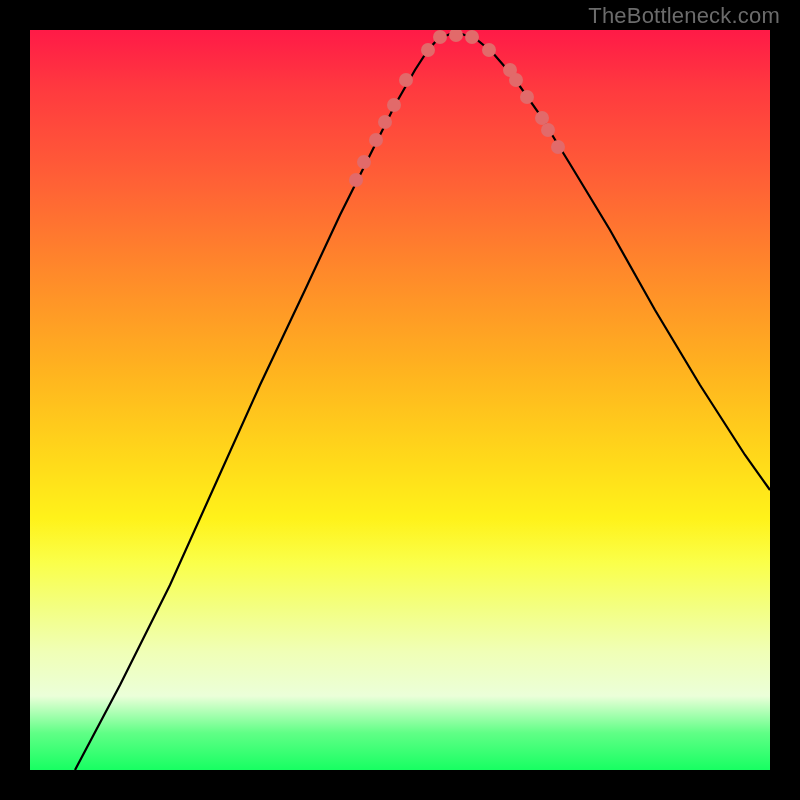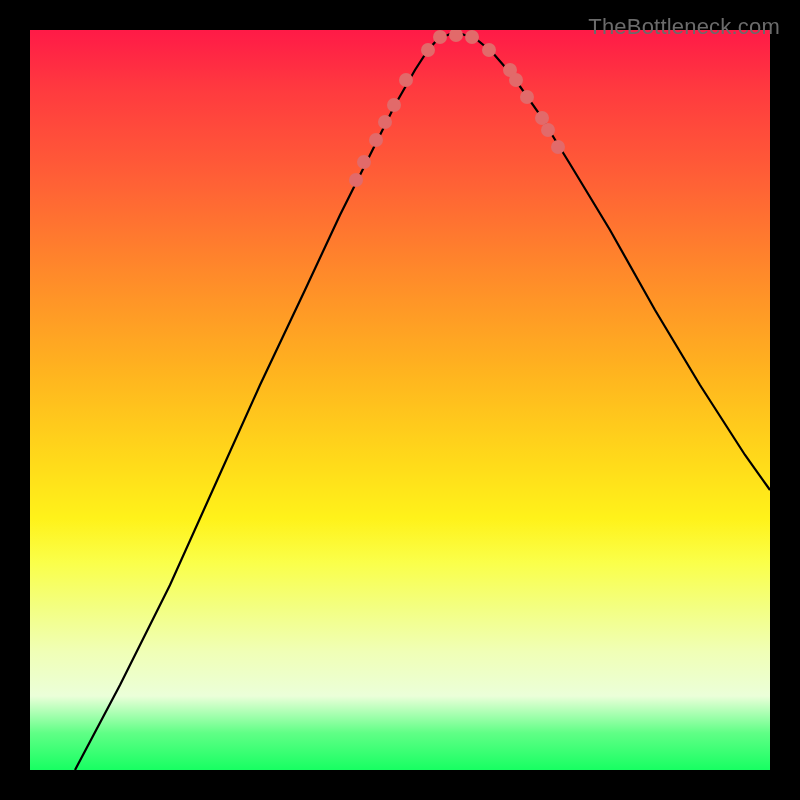--- a/index.html
+++ b/index.html
@@ -28,21 +28,21 @@
       #faff4a 72%,
       #f3ff81 78%,
       #f0ffb6 84%,
       #ebffd9 90%,
       #60ff86 95%,
       #17ff62 100%
     );
   }
   .watermark {
     position: absolute;
-    top: 14px;
+    top: 3px;
     right: 20px;
     color: #6b6b6b;
     font-size: 22px;
     font-weight: 500;
     letter-spacing: 0.2px;
     pointer-events: none;
   }
   svg {
     position: absolute;
     left: 0;

